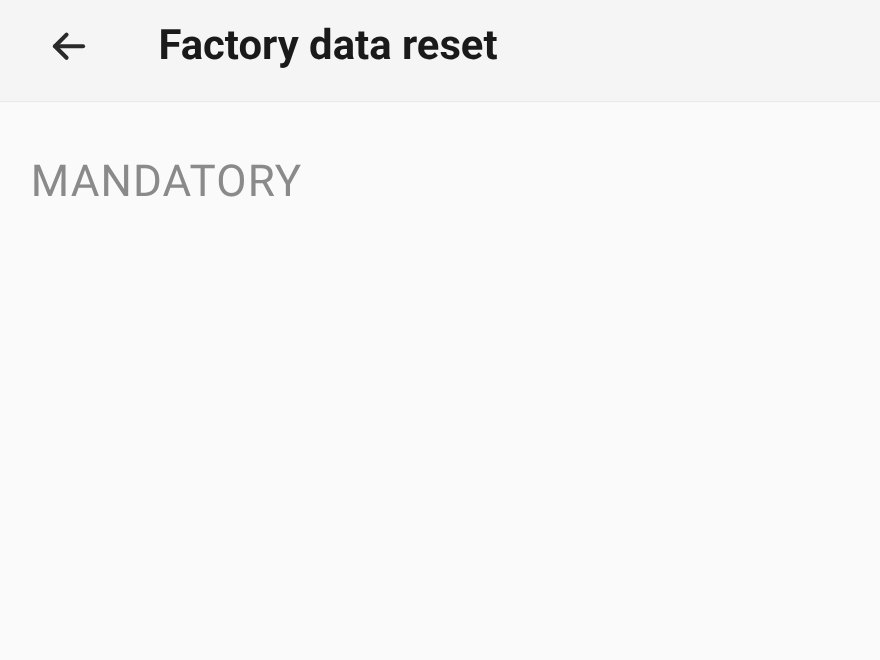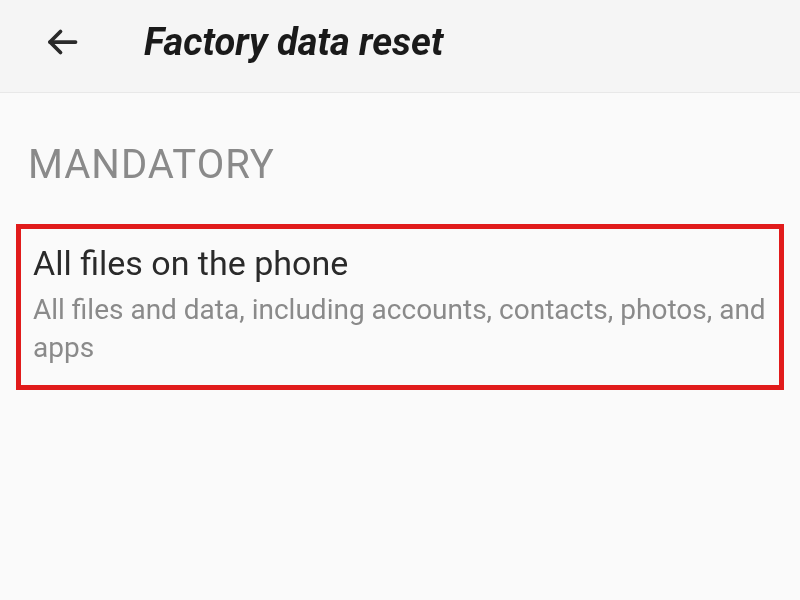--- a/index.html
+++ b/index.html
@@ -13,21 +13,20 @@
       width: 800px;
       height: 600px;
       overflow: hidden;
     }
     .header {
       display: flex;
       align-items: center;
       padding: 20px 24px 28px 40px;
       background: #f5f5f5;
       border-bottom: 1px solid #e8e8e8;
-      font-style: italic;
     }
     .back-icon {
       width: 44px;
       height: 44px;
       display: flex;
       align-items: center;
       justify-content: center;
       margin-right: 60px;
       cursor: pointer;
     }
@@ -87,18 +86,14 @@
       <line x1="21" y1="12" x2="4" y2="12" stroke-linecap="round"></line>
       <polyline points="11,5 4,12 11,19" stroke-linecap="round" stroke-linejoin="round"></polyline>
     </svg>
   </div>
   <div class="header-title">Factory data reset</div>
 </div>
 
 <div class="content">
   <div class="section-label">MANDATORY</div>
 
-  <div class="option option-highlighted">
-    <div class="option-title">All files on the phone</div>
-    <div class="option-desc">All files and data, including accounts, contacts, photos, and apps</div>
-  </div>
 
 </div>
 
 </body></html>

